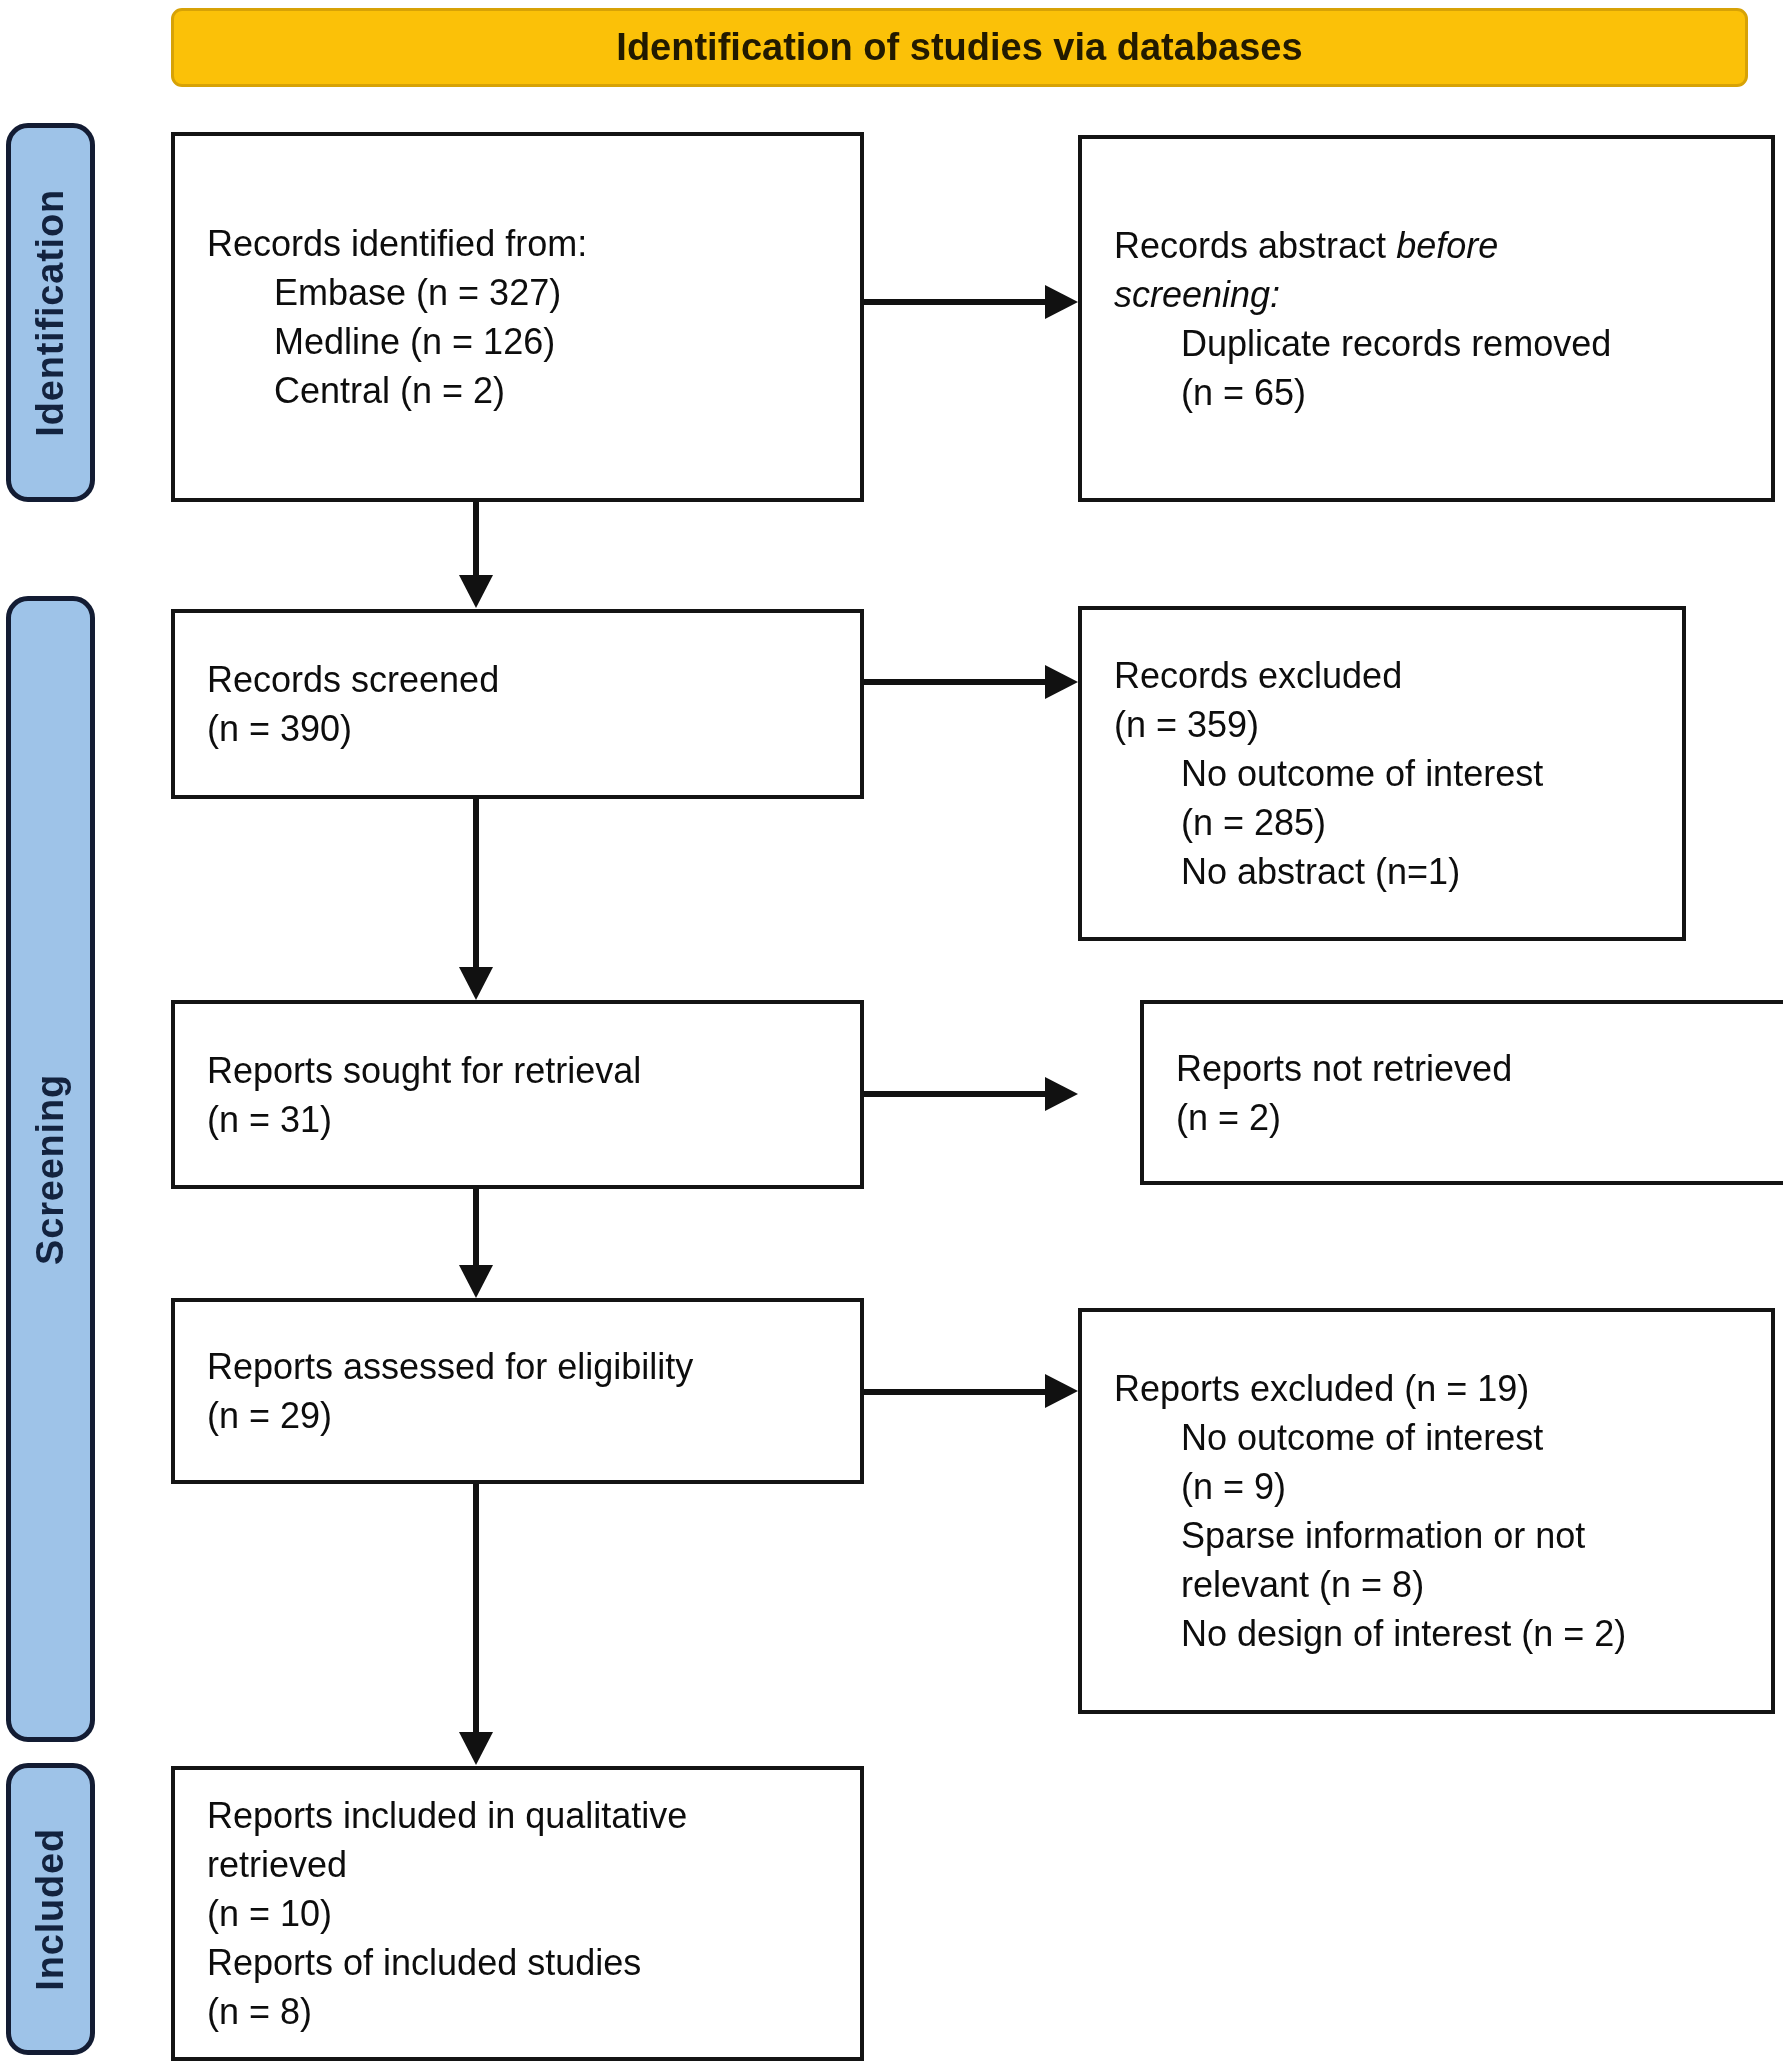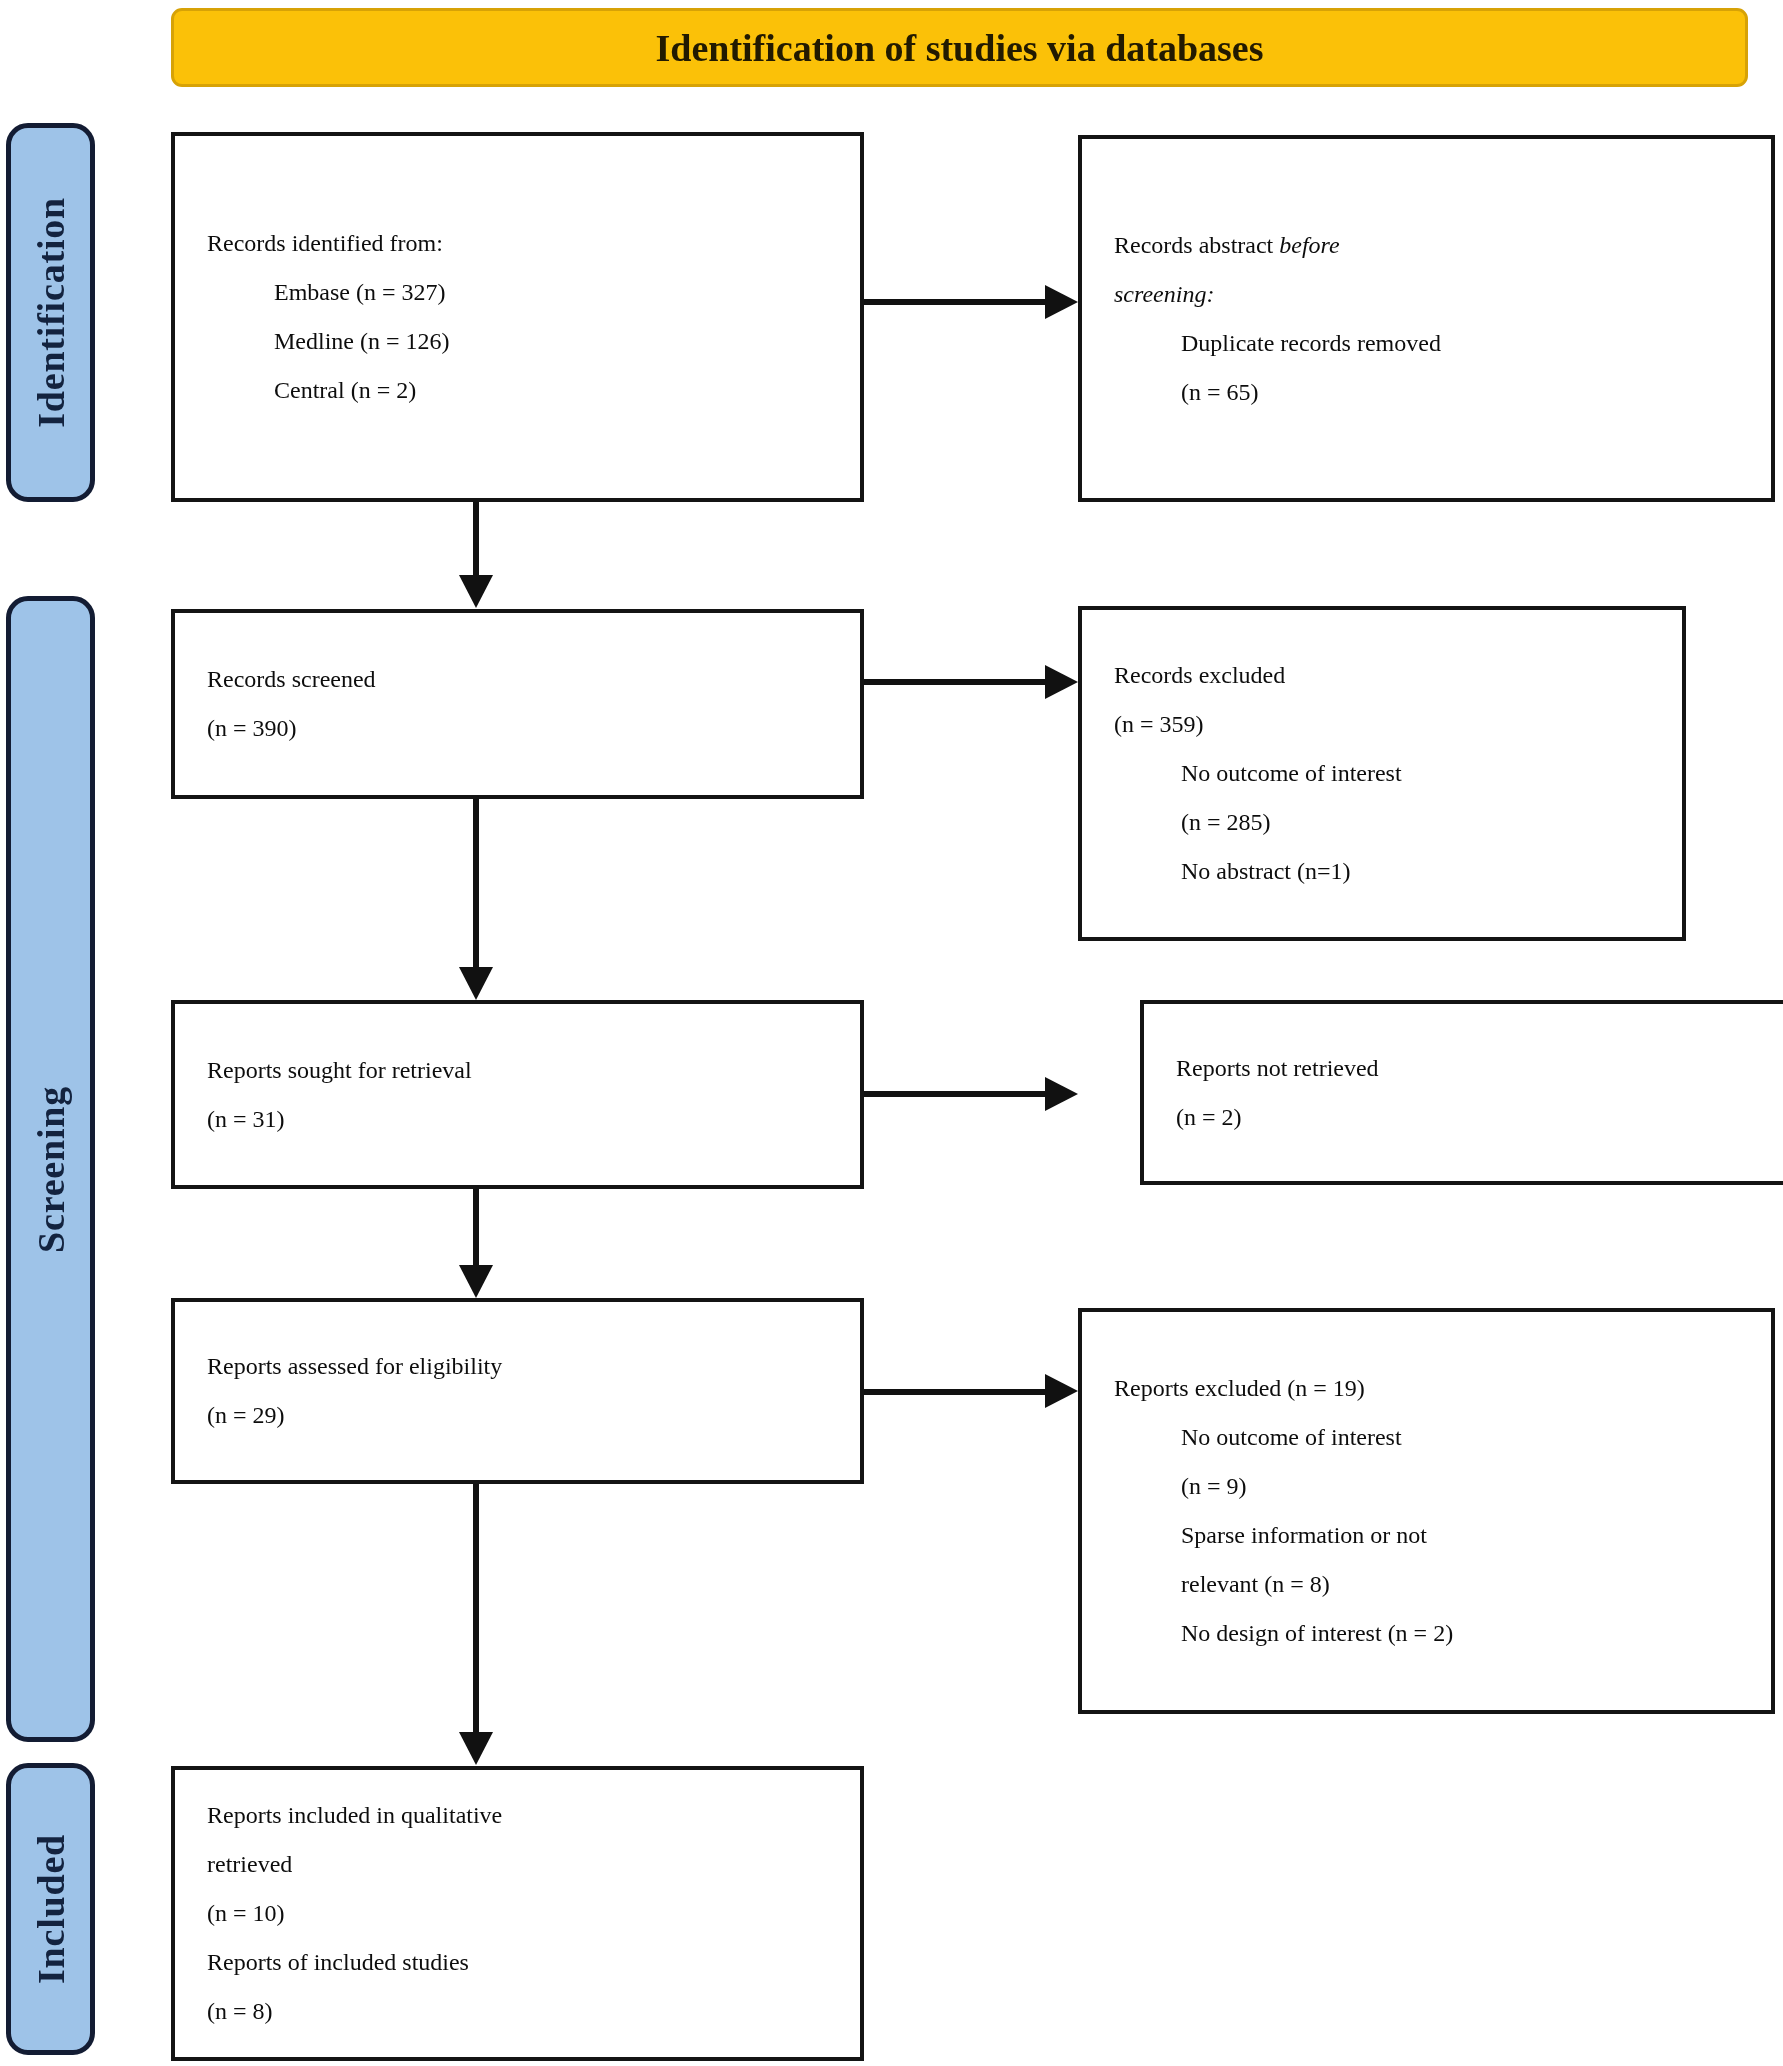--- a/index.html
+++ b/index.html
@@ -1,21 +1,21 @@
 <!DOCTYPE html>
 <html style="font-size:12.7px"><head>
 <meta charset="utf-8">
 <style>
   html, body { margin: 0; padding: 0; background: #ffffff; }
   #figure {
     position: relative;
     width: 1783px;
     height: 2066px;
     background: #ffffff;
-    font-family: Liberation Serif, serif;
+    font-family: Liberation Sans, sans-serif;
     color: #0d0d0d;
   }
   .banner {
     position: absolute;
     left: 171px; top: 8px; width: 1577px; height: 79px;
     background: #FBC108;
     border: 3.2px solid #D7A206;
     border-radius: 11px;
     box-sizing: border-box;
     display: flex; align-items: center; justify-content: center;
@@ -36,21 +36,21 @@
     letter-spacing: 0.8px;
     white-space: nowrap;
   }
   .box {
     position: absolute;
     background: #ffffff;
     border: 4.8px solid #141414;
     box-sizing: border-box;
     display: flex; flex-direction: column; justify-content: center;
     padding: 16px 22px 16px 32px;
-    font-size: 24px; line-height: 49px;
+    font-size: 36px; line-height: 49px;
   }
   .line { white-space: nowrap; }
   .indent { padding-left: 67px; }
   .shaft-v { position: absolute; width: 5.5px; background: #111; }
   .tip-down {
     position: absolute; width: 0; height: 0;
     border-left: 17.4px solid transparent;
     border-right: 17.4px solid transparent;
     border-top: 33px solid #111;
   }

